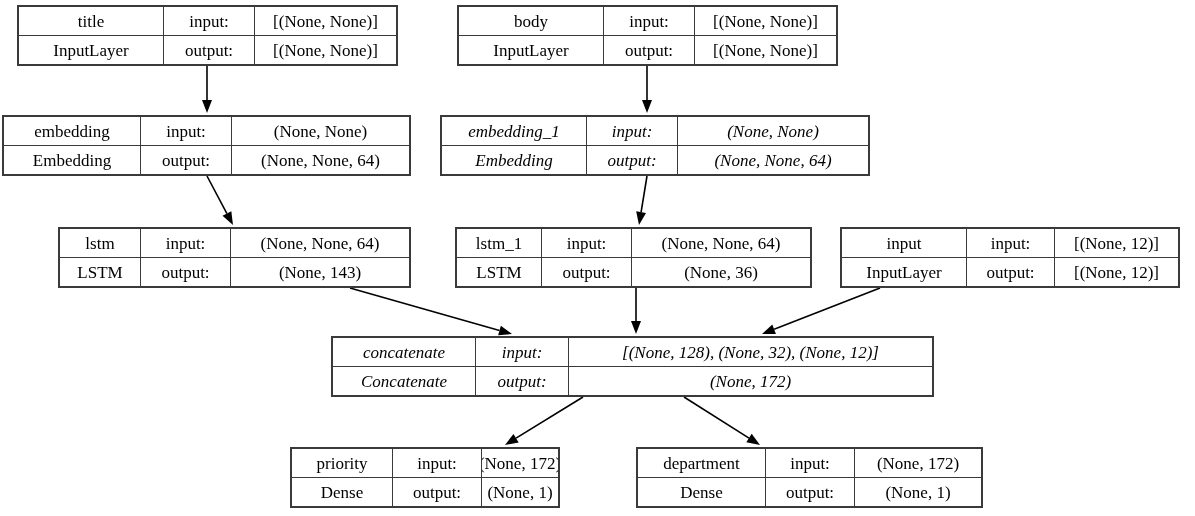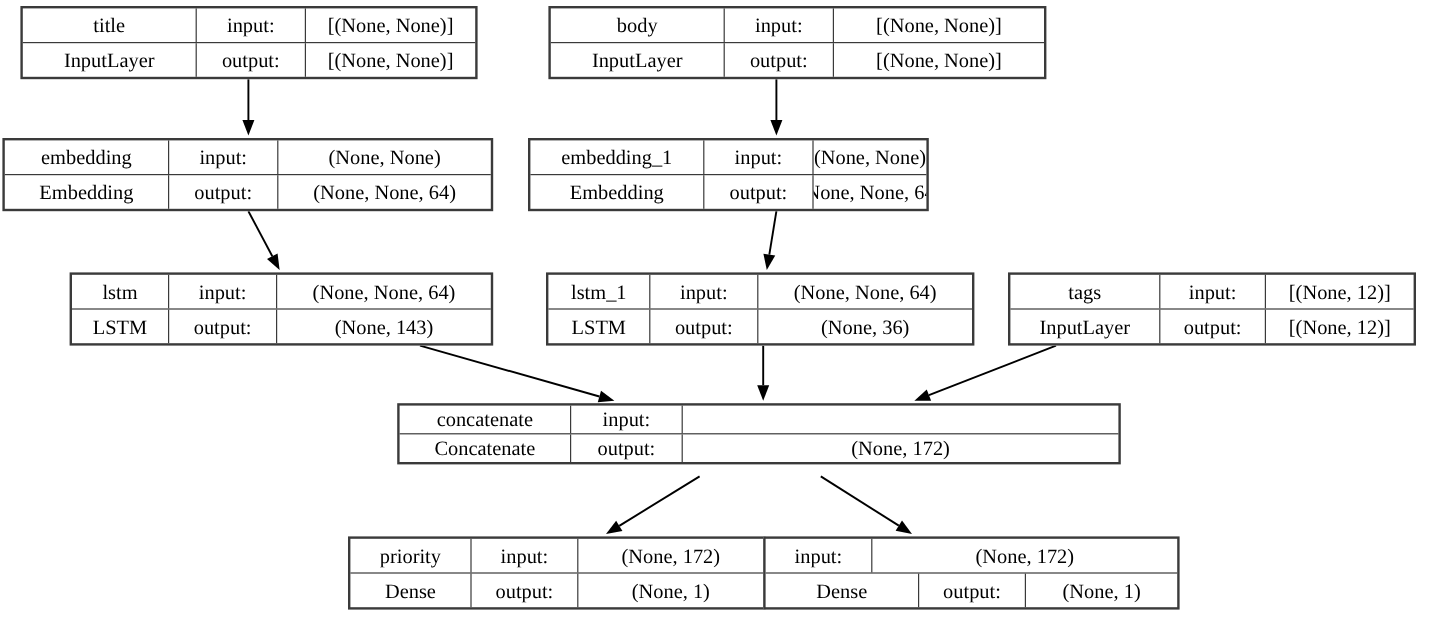--- a/index.html
+++ b/index.html
@@ -107,21 +107,21 @@
         <div class="cell name" style="flex: 0 0 145px; border-right-color: rgb(58, 58, 58);">title</div>
         <div class="cell label" style="flex: 0 0 91px; border-right-color: rgb(58, 58, 58);">input:</div>
         <div class="cell shape" style="flex: 1 1 auto;">[(None, None)]</div>
       </div>
       <div class="node-row bottom">
         <div class="cell name" style="flex: 0 0 145px; border-right-color: rgb(58, 58, 58);">InputLayer</div>
         <div class="cell label" style="flex: 0 0 91px; border-right-color: rgb(58, 58, 58);">output:</div>
         <div class="cell shape" style="flex: 1 1 auto;">[(None, None)]</div>
       </div>
     </div>
-    <div class="node" style="left: 457px; top: 5px; width: 415px; height: 61px; border-color: rgb(58, 58, 58);">
+    <div class="node" style="left: 457px; top: 5px; width: 381px; height: 61px; border-color: rgb(58, 58, 58);">
       <div class="node-row top" style="border-bottom-color: rgb(58, 58, 58);">
         <div class="cell name" style="flex: 0 0 145px; border-right-color: rgb(58, 58, 58);">body</div>
         <div class="cell label" style="flex: 0 0 91px; border-right-color: rgb(58, 58, 58);">input:</div>
         <div class="cell shape" style="flex: 1 1 auto;">[(None, None)]</div>
       </div>
       <div class="node-row bottom">
         <div class="cell name" style="flex: 0 0 145px; border-right-color: rgb(58, 58, 58);">InputLayer</div>
         <div class="cell label" style="flex: 0 0 91px; border-right-color: rgb(58, 58, 58);">output:</div>
         <div class="cell shape" style="flex: 1 1 auto;">[(None, None)]</div>
       </div>
@@ -131,21 +131,21 @@
         <div class="cell name" style="flex: 0 0 137px; border-right-color: rgb(58, 58, 58);">embedding</div>
         <div class="cell label" style="flex: 0 0 91px; border-right-color: rgb(58, 58, 58);">input:</div>
         <div class="cell shape" style="flex: 1 1 auto;">(None, None)</div>
       </div>
       <div class="node-row bottom">
         <div class="cell name" style="flex: 0 0 137px; border-right-color: rgb(58, 58, 58);">Embedding</div>
         <div class="cell label" style="flex: 0 0 91px; border-right-color: rgb(58, 58, 58);">output:</div>
         <div class="cell shape" style="flex: 1 1 auto;">(None, None, 64)</div>
       </div>
     </div>
-    <div class="node" style="left: 440px; top: 115px; width: 334px; height: 61px; border-color: rgb(58, 58, 58);">
+    <div class="node" style="left: 440px; top: 115px; width: 430px; height: 61px; border-color: rgb(58, 58, 58); font-style: italic;">
       <div class="node-row top" style="border-bottom-color: rgb(58, 58, 58);">
         <div class="cell name" style="flex: 0 0 145px; border-right-color: rgb(58, 58, 58);">embedding_1</div>
         <div class="cell label" style="flex: 0 0 91px; border-right-color: rgb(58, 58, 58);">input:</div>
         <div class="cell shape" style="flex: 1 1 auto;">(None, None)</div>
       </div>
       <div class="node-row bottom">
         <div class="cell name" style="flex: 0 0 145px; border-right-color: rgb(58, 58, 58);">Embedding</div>
         <div class="cell label" style="flex: 0 0 91px; border-right-color: rgb(58, 58, 58);">output:</div>
         <div class="cell shape" style="flex: 1 1 auto;">(None, None, 64)</div>
       </div>
@@ -169,55 +169,57 @@
         <div class="cell shape" style="flex: 1 1 auto;">(None, None, 64)</div>
       </div>
       <div class="node-row bottom">
         <div class="cell name" style="flex: 0 0 85px; border-right-color: rgb(58, 58, 58);">LSTM</div>
         <div class="cell label" style="flex: 0 0 90px; border-right-color: rgb(58, 58, 58);">output:</div>
         <div class="cell shape" style="flex: 1 1 auto;">(None, 36)</div>
       </div>
     </div>
     <div class="node" style="left: 840px; top: 227px; width: 340px; height: 61px; border-color: rgb(58, 58, 58);">
       <div class="node-row top" style="border-bottom-color: rgb(58, 58, 58);">
-        <div class="cell name" style="flex: 0 0 125px; border-right-color: rgb(58, 58, 58);">tags</div>
+        <div class="cell name" style="flex: 0 0 125px; border-right-color: rgb(58, 58, 58);">input</div>
         <div class="cell label" style="flex: 0 0 88px; border-right-color: rgb(58, 58, 58);">input:</div>
         <div class="cell shape" style="flex: 1 1 auto;">[(None, 12)]</div>
       </div>
       <div class="node-row bottom">
         <div class="cell name" style="flex: 0 0 125px; border-right-color: rgb(58, 58, 58);">InputLayer</div>
         <div class="cell label" style="flex: 0 0 88px; border-right-color: rgb(58, 58, 58);">output:</div>
         <div class="cell shape" style="flex: 1 1 auto;">[(None, 12)]</div>
       </div>
     </div>
-    <div class="node" style="left: 331px; top: 336px; width: 603px; height: 51px; border-color: rgb(58, 58, 58);">
+    <div class="node" style="left: 331px; top: 336px; width: 603px; height: 61px; border-color: rgb(58, 58, 58); font-style: italic;">
       <div class="node-row top" style="border-bottom-color: rgb(58, 58, 58);">
         <div class="cell name" style="flex: 0 0 143px; border-right-color: rgb(58, 58, 58);">concatenate</div>
         <div class="cell label" style="flex: 0 0 93px; border-right-color: rgb(58, 58, 58);">input:</div>
+        <div class="cell shape" style="flex: 1 1 auto;">[(None, 128), (None, 32), (None, 12)]</div>
       </div>
       <div class="node-row bottom">
         <div class="cell name" style="flex: 0 0 143px; border-right-color: rgb(58, 58, 58);">Concatenate</div>
         <div class="cell label" style="flex: 0 0 93px; border-right-color: rgb(58, 58, 58);">output:</div>
         <div class="cell shape" style="flex: 1 1 auto;">(None, 172)</div>
       </div>
     </div>
-    <div class="node" style="left: 290px; top: 447px; width: 348px; height: 61px; border-color: rgb(58, 58, 58);">
+    <div class="node" style="left: 290px; top: 447px; width: 270px; height: 61px; border-color: rgb(58, 58, 58);">
       <div class="node-row top" style="border-bottom-color: rgb(58, 58, 58);">
         <div class="cell name" style="flex: 0 0 101px; border-right-color: rgb(58, 58, 58);">priority</div>
         <div class="cell label" style="flex: 0 0 89px; border-right-color: rgb(58, 58, 58);">input:</div>
         <div class="cell shape" style="flex: 1 1 auto;">(None, 172)</div>
       </div>
       <div class="node-row bottom">
         <div class="cell name" style="flex: 0 0 101px; border-right-color: rgb(58, 58, 58);">Dense</div>
         <div class="cell label" style="flex: 0 0 89px; border-right-color: rgb(58, 58, 58);">output:</div>
         <div class="cell shape" style="flex: 1 1 auto; text-align: center;">(None, 1)</div>
       </div>
     </div>
     <div class="node" style="left: 636px; top: 447px; width: 347px; height: 61px; border-color: rgb(58, 58, 58);">
       <div class="node-row top" style="border-bottom-color: rgb(58, 58, 58);">
+        <div class="cell name" style="flex: 0 0 128px; border-right-color: rgb(58, 58, 58);">department</div>
         <div class="cell label" style="flex: 0 0 89px; border-right-color: rgb(58, 58, 58);">input:</div>
         <div class="cell shape" style="flex: 1 1 auto;">(None, 172)</div>
       </div>
       <div class="node-row bottom">
         <div class="cell name" style="flex: 0 0 128px; border-right-color: rgb(58, 58, 58);">Dense</div>
         <div class="cell label" style="flex: 0 0 89px; border-right-color: rgb(58, 58, 58);">output:</div>
         <div class="cell shape" style="flex: 1 1 auto;">(None, 1)</div>
       </div>
     </div>
   </div>

